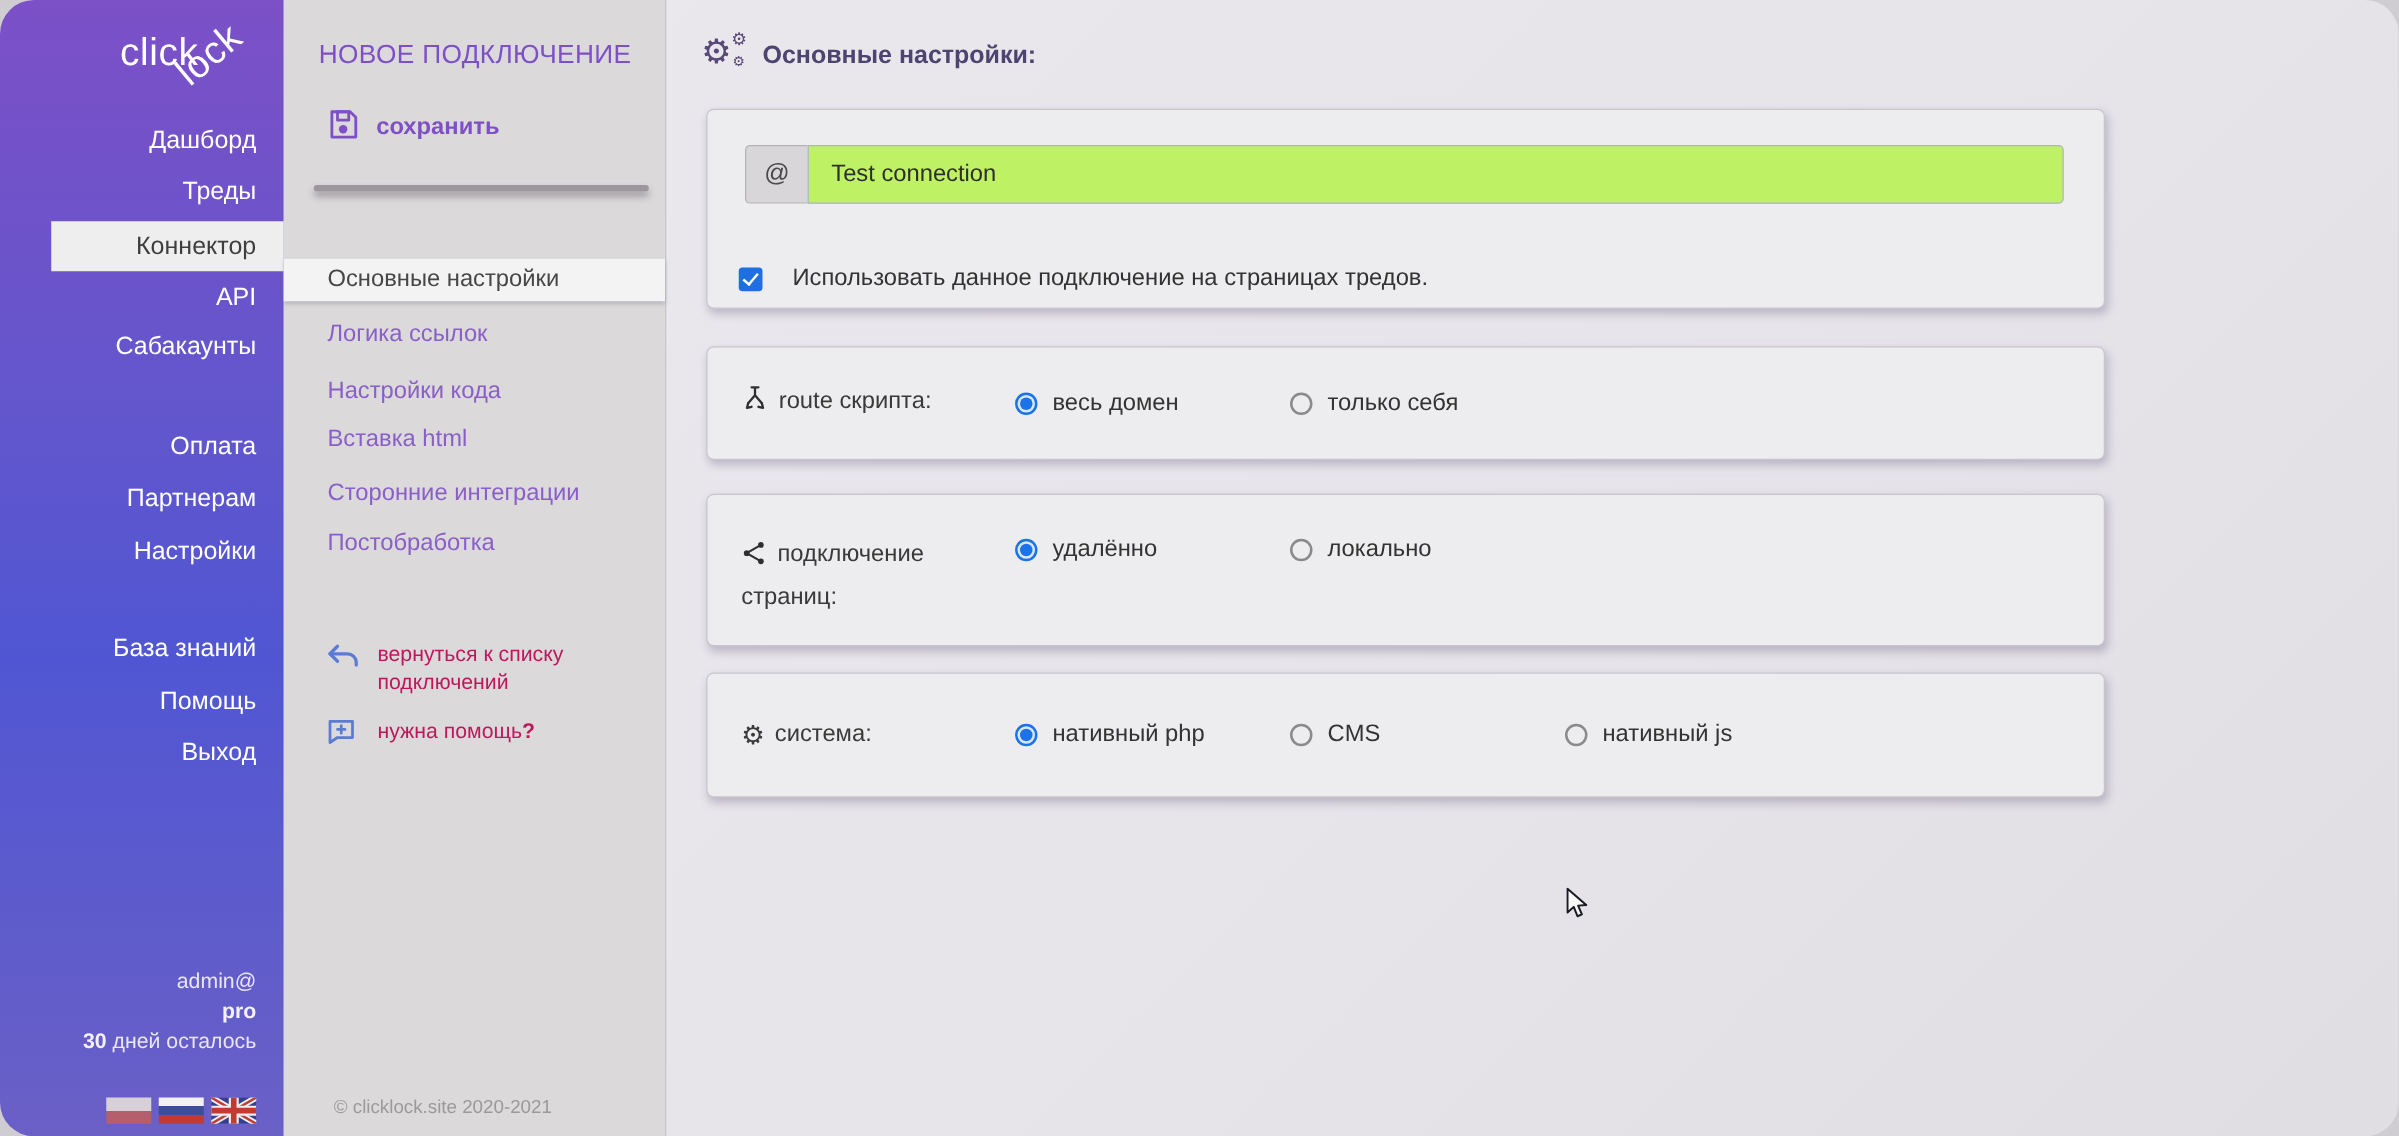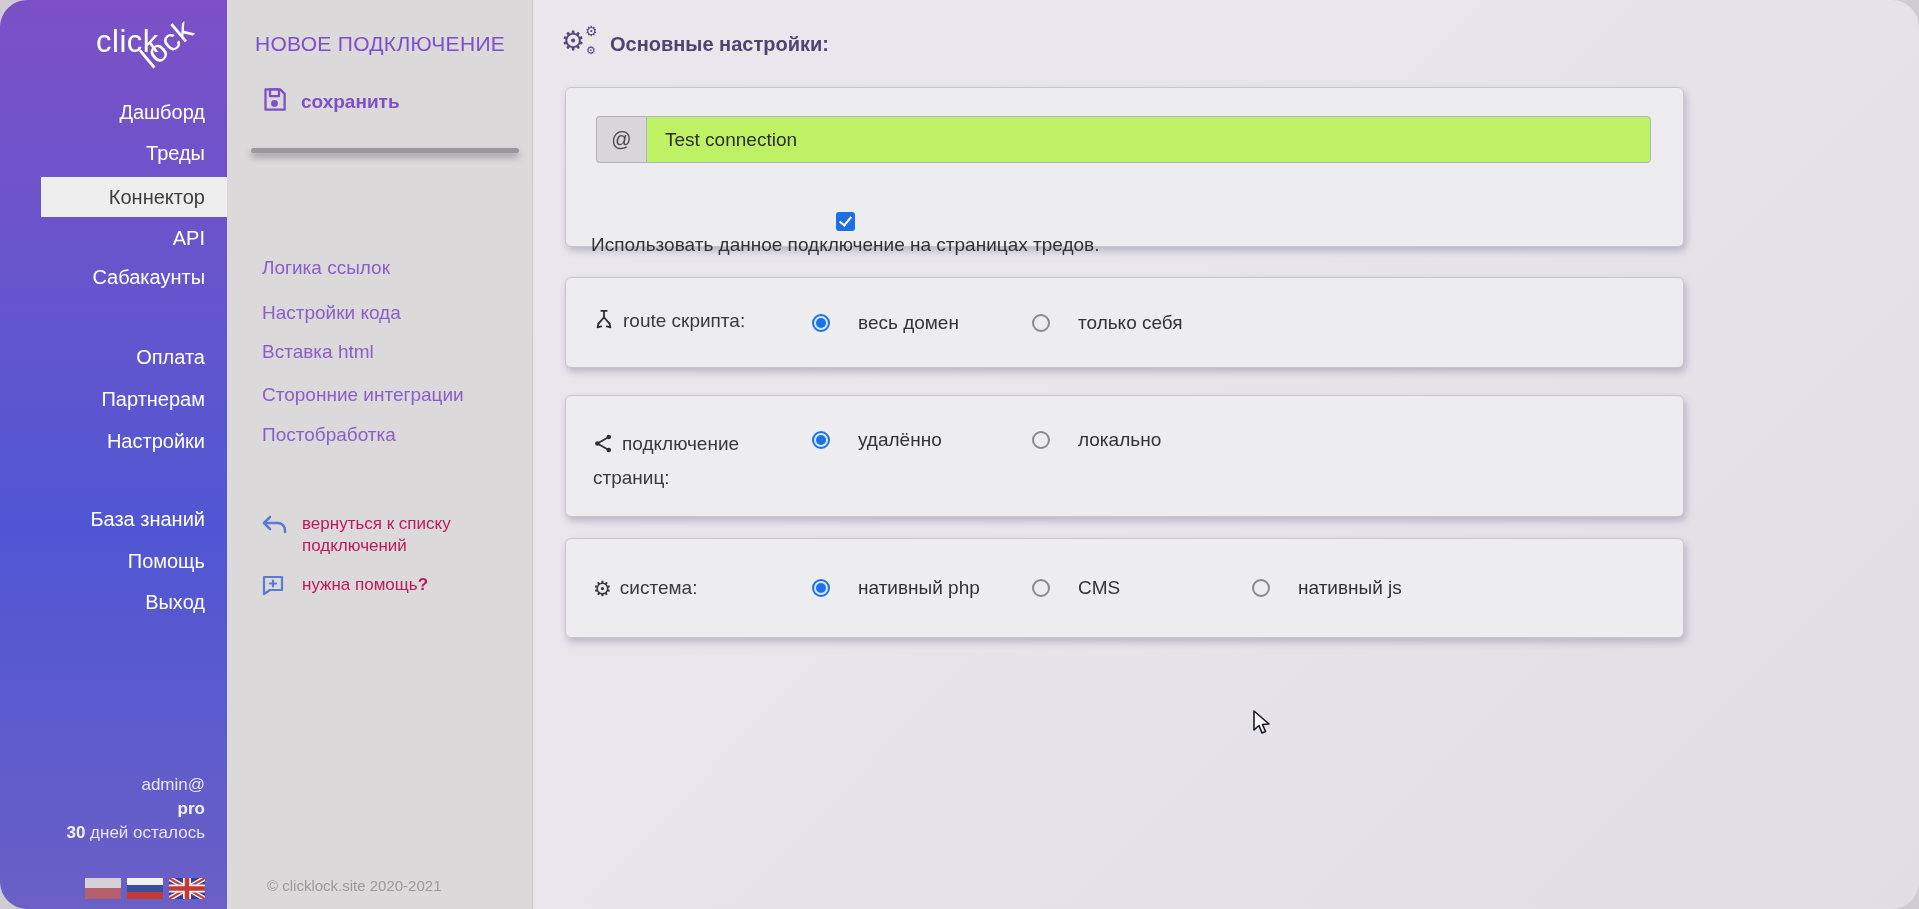--- a/index.html
+++ b/index.html
@@ -78,35 +78,35 @@
   .at-box{
     width:50px;background:#d8d6d9;border:1px solid #b5b2b6;border-right:none;
     border-radius:4px 0 0 4px;display:flex;align-items:center;justify-content:center;
     font-size:20px;color:#4a4a4a;
   }
   .name-input{
     flex:1;background:#bef264;border:1px solid #aab4c4;border-radius:0 4px 4px 0;
     font-size:19px;color:#2e2e2e;padding:0 18px;outline:none;
     font-family:"Liberation Sans",sans-serif;
   }
-  .check-row{position:absolute;left:25px;top:124px;display:flex;align-items:center;gap:3px;cursor:pointer;flex-direction:column;}
+  .check-row{position:absolute;left:25px;top:124px;display:flex;align-items:center;gap:24px;cursor:pointer;}
   .checkbox{
     position:relative;width:19px;height:19px;background:#1d6fe3;border-radius:3px;flex:0 0 auto;
   }
   .checkbox::after{
     content:"";position:absolute;left:6px;top:2px;width:5px;height:10px;
     border:solid #fff;border-width:0 2.5px 2.5px 0;transform:rotate(40deg);
   }
   .check-label{font-size:19px;color:#333;}
   .group-row{position:absolute;left:27px;right:20px;top:0;bottom:0;display:flex;align-items:center;}
   .card3 .group-row{align-items:flex-start;padding-top:33px;}
   .g-label{width:219px;font-size:19px;color:#3a3a3a;line-height:30px;padding-right:20px;}
   .g-icon{display:inline-block;vertical-align:-4px;margin-right:8px;color:#2f2f2f;}
   .g-icon.gear-glyph{font-size:21px;line-height:21px;vertical-align:-2px;color:#3a3a3a;}
-  .opt{display:flex;align-items:center;gap:28px;width:220px;cursor:pointer;flex:0 0 auto;}
+  .opt{display:flex;align-items:center;gap:12px;width:220px;cursor:pointer;flex:0 0 auto;}
   .radio{width:18px;height:18px;border:2px solid #8a8a8a;border-radius:50%;background:#edecee;flex:0 0 auto;position:relative;}
   .opt.sel .radio{border-color:#1a73e8;background:#d9e7fa;}
   .opt.sel .radio::after{content:"";position:absolute;inset:2px;border-radius:50%;background:#1a73e8;}
   .opt-label{font-size:19px;color:#333;}
   
   .cursor{position:absolute;left:1253px;top:710px;}
 </style>
 </head>
 <body>
 
@@ -159,20 +159,21 @@
           <path d="M4 3 h13 l4 4 v14 h-17 z" fill="none"></path>
           <rect x="8" y="3" width="8" height="6" fill="none"></rect>
           <circle cx="12" cy="15.5" r="3" fill="#7e50c6" stroke="none"></circle>
         </svg>
       </span>
       <span class="lbl">сохранить</span>
     </div>
 
     <div class="panel-divider"></div>
 
+    <div class="pmenu-item active" style="top:207px">Основные настройки</div>
     <div class="pmenu-item" style="top:253px">Логика ссылок</div>
     <div class="pmenu-item" style="top:298px">Настройки кода</div>
     <div class="pmenu-item" style="top:337px">Вставка html</div>
     <div class="pmenu-item" style="top:380px">Сторонние интеграции</div>
     <div class="pmenu-item" style="top:420px">Постобработка</div>
 
     <span class="plink-icon" style="top:514px">
       <svg width="28" height="22" viewBox="0 0 28 22" fill="none" stroke="#5b7bd5" stroke-width="2.6" stroke-linecap="round" stroke-linejoin="round">
         <path d="M9 3 L3 9 L9 15"></path>
         <path d="M3 9 H17 a7 7 0 0 1 7 7 v2"></path>

